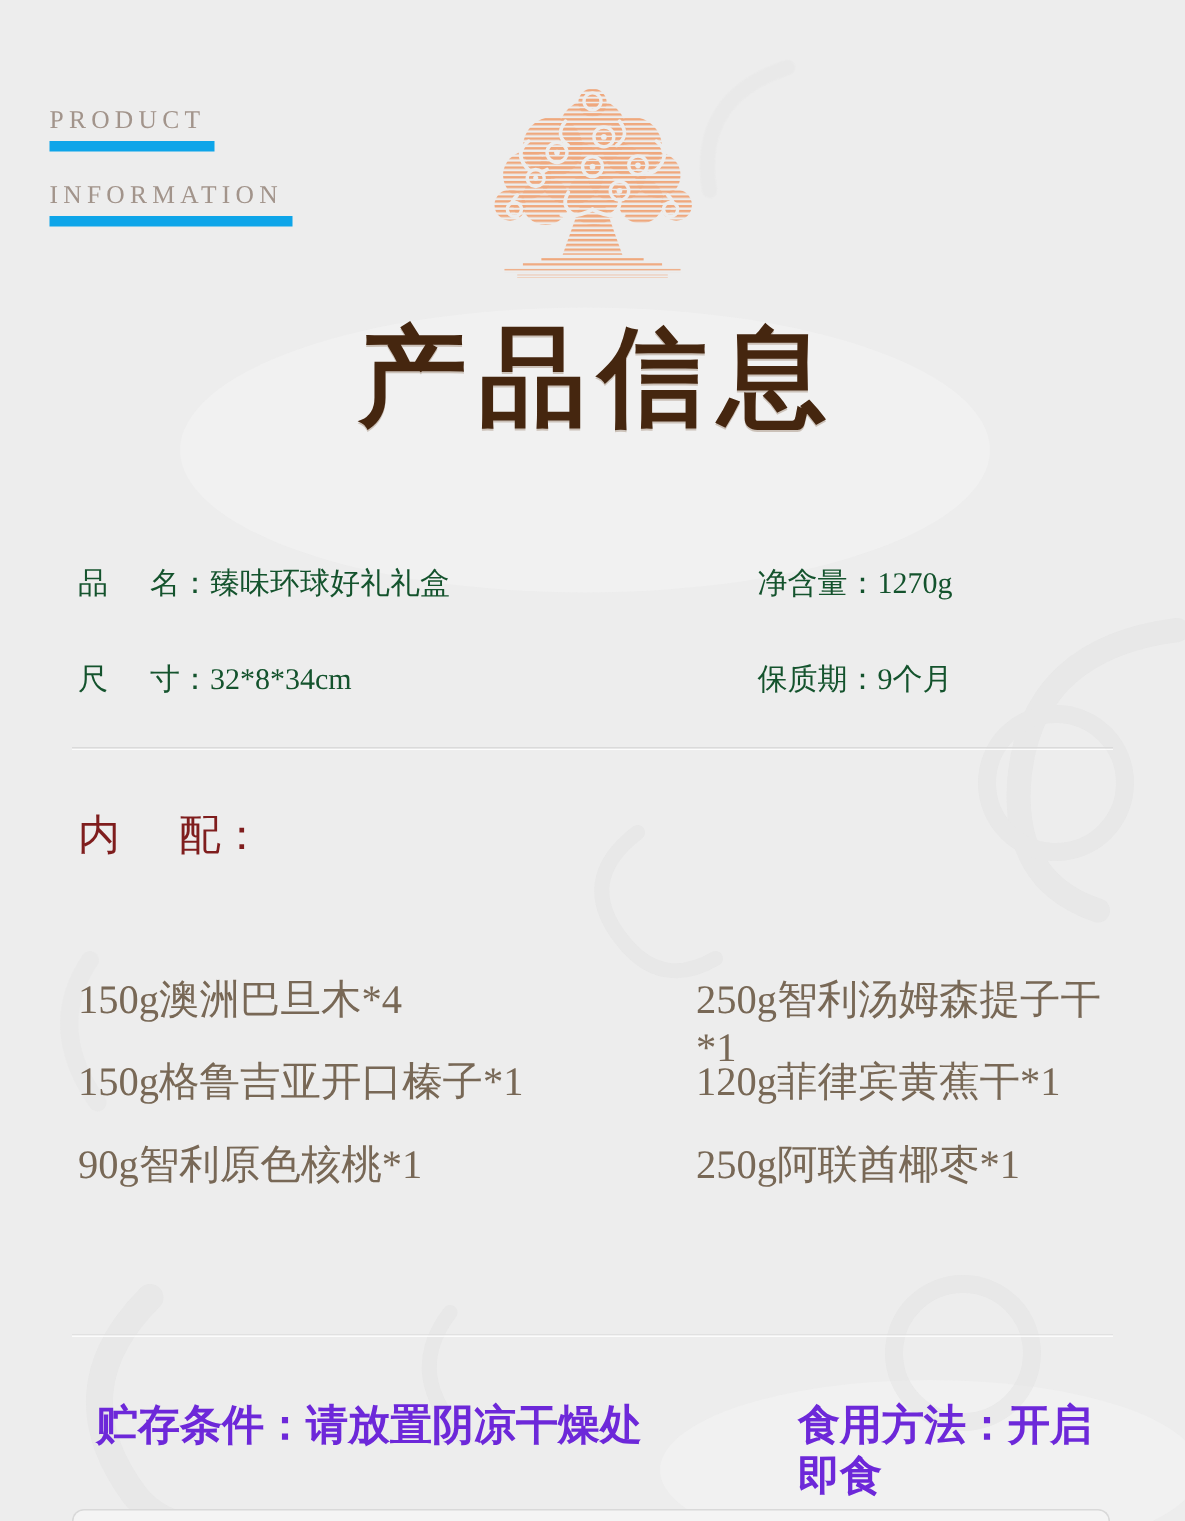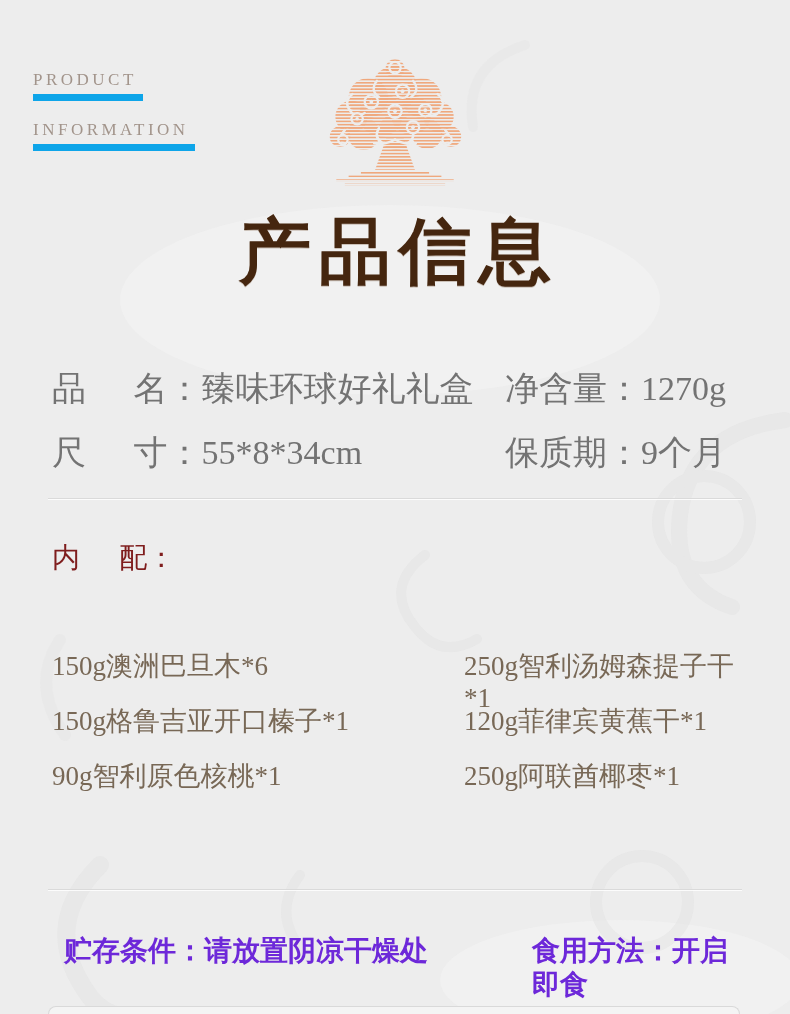--- a/index.html
+++ b/index.html
@@ -43,21 +43,21 @@
     text-shadow:0 1px 0 rgba(90,50,15,.25);
   }
 
   
   .row{display:flex;left:52px;width:700px;}
   .cell-l{flex:0 0 auto;}
   .spec-row .cell-l{width:453px;}
   .items-row .cell-l{width:412px;}
   .storage-row .cell-l{width:456px;}
 
-  .spec{font-size:34px;line-height:32px;color:#737373;}
+  .spec{font-size:20px;line-height:32px;color:#14532d;}
   .item{font-size:27px;line-height:32px;color:#786856;}
   .heading{font-size:28px;line-height:32px;color:#7f1d1d;}
   .storage{font-size:28px;line-height:34px;color:#6d28d9;font-weight:bold;margin-left:12px;}
 
   .gap-label{word-spacing:1.15em;}
 
   .divider{
     left:48px;width:694px;height:1px;
     background:#dadada;
     box-shadow:0 1px 0 rgba(255,255,255,.8);
@@ -162,33 +162,33 @@
     <div class="cell-l spec">
       <span class="gap-label">品 名：</span><span>臻味环球好礼礼盒</span>
     </div>
     <div class="spec">
       <span>净含量：</span><span>1270g</span>
     </div>
   </div>
 
   <div class="layer row spec-row" style="top:437px">
     <div class="cell-l spec">
-      <span class="gap-label">尺 寸：</span><span>55*8*34cm</span>
+      <span class="gap-label">尺 寸：</span><span>32*8*34cm</span>
     </div>
     <div class="spec">
       <span>保质期：</span><span>9个月</span>
     </div>
   </div>
 
   <div class="layer divider" style="top:498px"></div>
 
   <div class="layer heading gap-label" style="left:52px;top:542px">内 配：</div>
 
   <div class="layer row items-row" style="top:650px">
-    <div class="cell-l item">150g澳洲巴旦木*6</div>
+    <div class="cell-l item">150g澳洲巴旦木*4</div>
     <div class="item">250g智利汤姆森提子干*1</div>
   </div>
   <div class="layer row items-row" style="top:705px">
     <div class="cell-l item">150g格鲁吉亚开口榛子*1</div>
     <div class="item">120g菲律宾黄蕉干*1</div>
   </div>
   <div class="layer row items-row" style="top:760px">
     <div class="cell-l item">90g智利原色核桃*1</div>
     <div class="item">250g阿联酋椰枣*1</div>
   </div>

